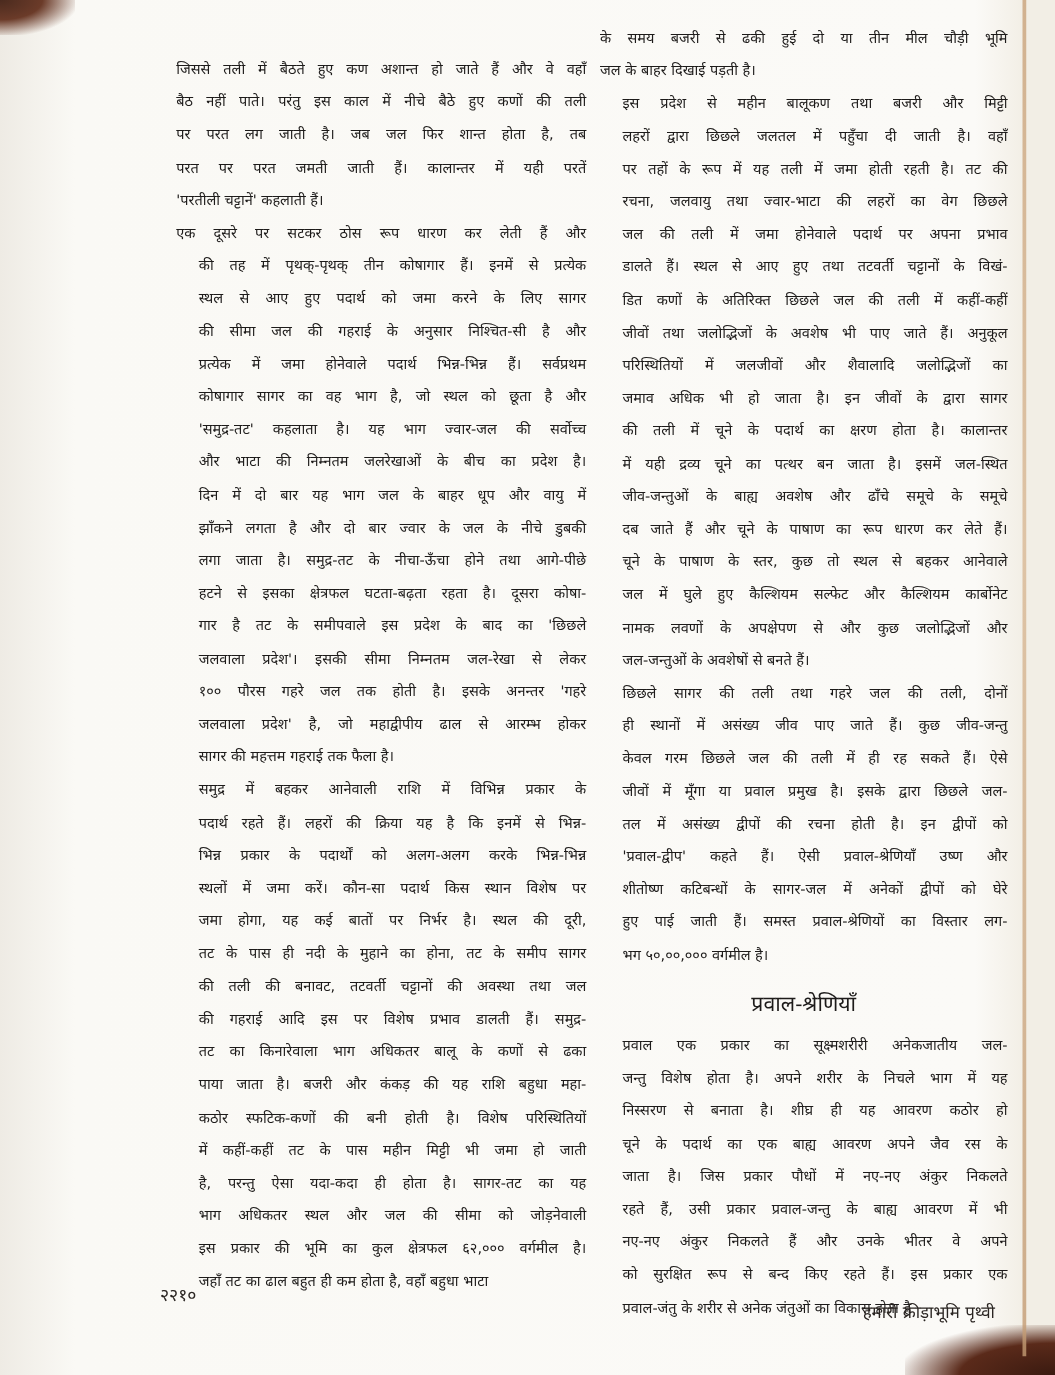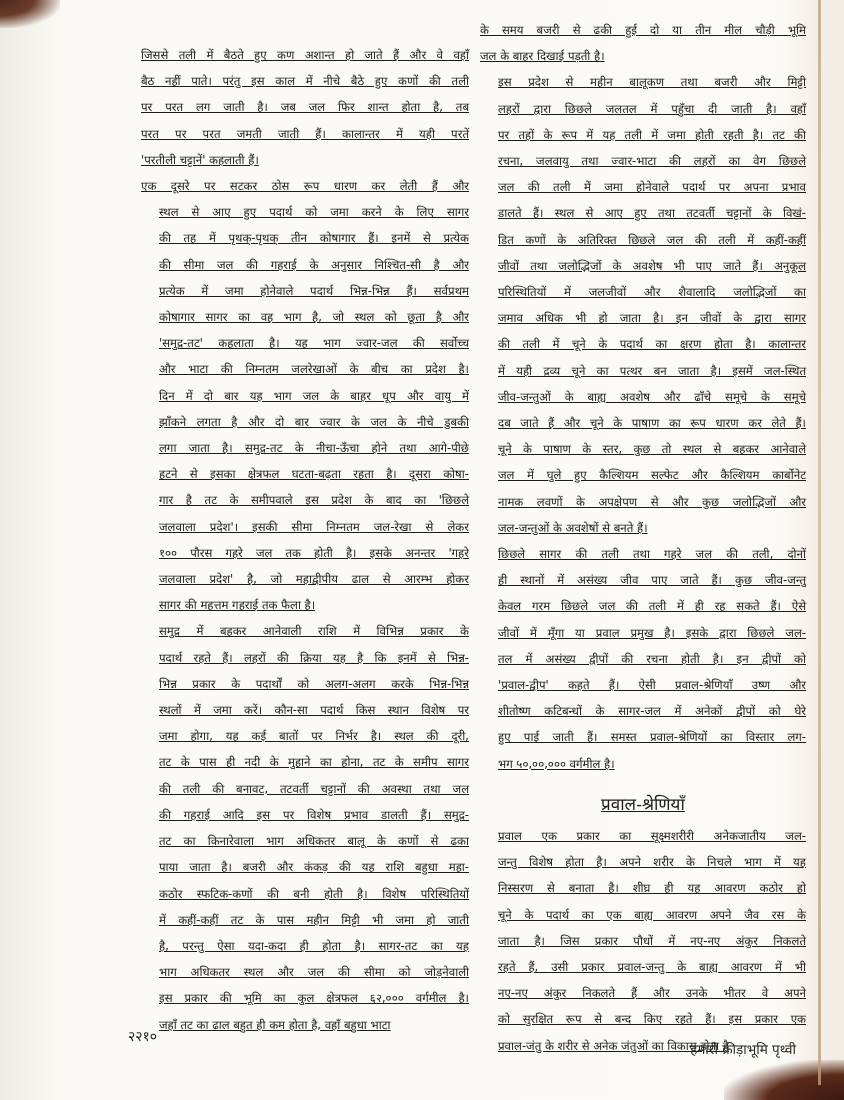--- a/index.html
+++ b/index.html
@@ -23,21 +23,20 @@
   }
   .binding-edge {
     position: absolute; left: 818px; top: 0; width: 3px; height: 1085px;
     background: linear-gradient(180deg, #c9a27a, #d9b996 40%, #c39b73);
     opacity: 0.8;
   }
   .col {
     position: absolute; top: 42px;
     font-size: 11.6px; line-height: 26.2px;
     text-align: justify;
-    text-decoration: underline;
   }
   .col-left { left: 141px; width: 328px; }
   .col-right { left: 480px; width: 326px; top: 17px; }
   .col p { margin: 0; }
   .col p.indent { text-indent: 18px; }
   .line { display: block; white-space: nowrap; text-align: justify; text-align-last: justify; }
   .line.last { text-align-last: left; }
   .section-heading {
     text-align: center; font-family: "DejaVu Serif", serif;
     font-size: 17px; line-height: 30px; margin: 12px 0 4px 0;
@@ -69,22 +68,22 @@
   <div class="col col-left" id="col-left">
       <p class="">
         <span class="line">जिससे तली में बैठते हुए कण अशान्त हो जाते हैं और वे वहाँ</span>
         <span class="line">बैठ नहीं पाते। परंतु इस काल में नीचे बैठे हुए कणों की तली</span>
         <span class="line">पर परत लग जाती है। जब जल फिर शान्त होता है, तब</span>
         <span class="line">परत पर परत जमती जाती हैं। कालान्तर में यही परतें</span>
         <span class="line last">'परतीली चट्टानें' कहलाती हैं।</span>
         <span class="line">एक दूसरे पर सटकर ठोस रूप धारण कर लेती हैं और</span>
       </p>
       <p class="indent">
+        <span class="line">की तह में पृथक्-पृथक् तीन कोषागार हैं। इनमें से प्रत्येक</span>
         <span class="line">स्थल से आए हुए पदार्थ को जमा करने के लिए सागर</span>
-        <span class="line">की तह में पृथक्-पृथक् तीन कोषागार हैं। इनमें से प्रत्येक</span>
         <span class="line">की सीमा जल की गहराई के अनुसार निश्चित-सी है और</span>
         <span class="line">प्रत्येक में जमा होनेवाले पदार्थ भिन्न-भिन्न हैं। सर्वप्रथम</span>
         <span class="line">कोषागार सागर का वह भाग है, जो स्थल को छूता है और</span>
         <span class="line">'समुद्र-तट' कहलाता है। यह भाग ज्वार-जल की सर्वोच्च</span>
         <span class="line">और भाटा की निम्नतम जलरेखाओं के बीच का प्रदेश है।</span>
         <span class="line">दिन में दो बार यह भाग जल के बाहर धूप और वायु में</span>
         <span class="line">झाँकने लगता है और दो बार ज्वार के जल के नीचे डुबकी</span>
         <span class="line">लगा जाता है। समुद्र-तट के नीचा-ऊँचा होने तथा आगे-पीछे</span>
         <span class="line">हटने से इसका क्षेत्रफल घटता-बढ़ता रहता है। दूसरा कोषा-</span>
         <span class="line">गार है तट के समीपवाले इस प्रदेश के बाद का 'छिछले</span>

